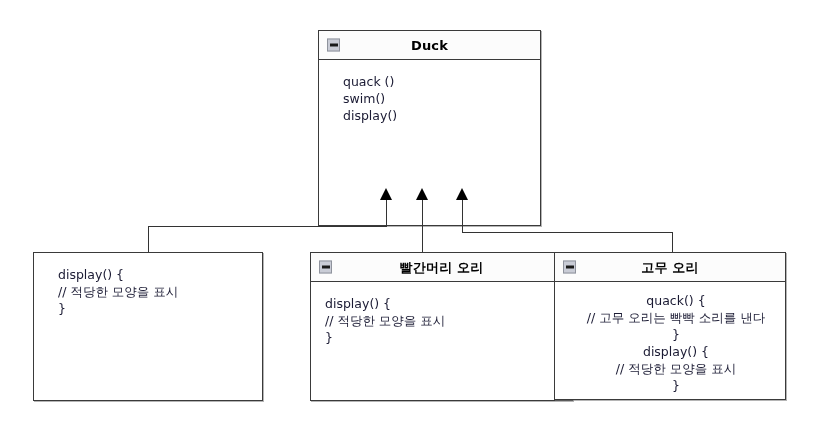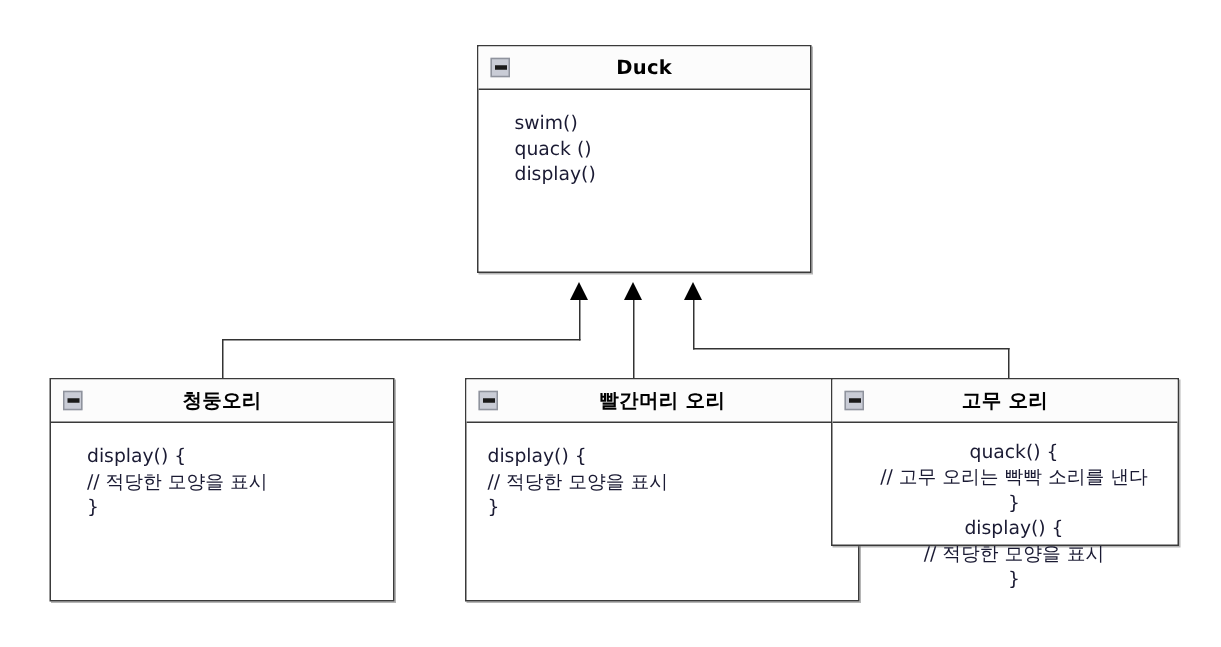--- a/index.html
+++ b/index.html
@@ -93,54 +93,48 @@
     border-left: 6px solid transparent;
     border-right: 6px solid transparent;
     border-bottom: 12px solid #000000;
   }
 </style>
 </head>
 <body>
 
 <div id="canvas">
 
-  <div class="uml-class" style="left:318px; top:30px; width:223px; height:152px;">
+  <div class="uml-class" style="left:318px; top:30px; width:223px; height:196px;">
     <div class="uml-header">
       <span class="collapse-icon">
           <i></i>
         </span>
       <span class="uml-title">Duck</span>
     </div>
     <div class="uml-body indent-md">
+      <div class="line">quack ()</div>
       <div class="line">swim()</div>
-      <div class="line">quack ()</div>
       <div class="line">display()</div>
     </div>
   </div>
 
   <div class="conn conn-v" style="left:148px; top:226px; height:27px;"></div>
   <div class="conn conn-h" style="left:148px; top:226px; width:239px;"></div>
   <div class="conn conn-v" style="left:386px; top:200px; height:27px;"></div>
   <div class="arrow-head" style="left:380px; top:188px;"></div>
 
   <div class="conn conn-v" style="left:422px; top:200px; height:53px;"></div>
   <div class="arrow-head" style="left:416px; top:188px;"></div>
 
   <div class="conn conn-v" style="left:672px; top:232px; height:21px;"></div>
   <div class="conn conn-h" style="left:462px; top:232px; width:211px;"></div>
   <div class="conn conn-v" style="left:462px; top:200px; height:33px;"></div>
   <div class="arrow-head" style="left:456px; top:188px;"></div>
 
   <div class="uml-class" style="left:33px; top:252px; width:230px; height:149px;">
-    <div class="uml-header">
-      <span class="collapse-icon">
-          <i></i>
-        </span>
-      <span class="uml-title">청둥오리</span>
-    </div>
     <div class="uml-body indent-md">
       <div class="line">display() {</div>
       <div class="line">// 적당한 모양을 표시</div>
       <div class="line">}</div>
     </div>
   </div>
 
   <div class="uml-class" style="left:310px; top:252px; width:263px; height:149px;">
     <div class="uml-header">
       <span class="collapse-icon">
@@ -148,21 +142,21 @@
         </span>
       <span class="uml-title">빨간머리 오리</span>
     </div>
     <div class="uml-body indent-sm">
       <div class="line">display() {</div>
       <div class="line">// 적당한 모양을 표시</div>
       <div class="line">}</div>
     </div>
   </div>
 
-  <div class="uml-class" style="left:554px; top:252px; width:232px; height:112px;">
+  <div class="uml-class" style="left:554px; top:252px; width:232px; height:148px;">
     <div class="uml-header">
       <span class="collapse-icon">
           <i></i>
         </span>
       <span class="uml-title">고무 오리</span>
     </div>
     <div class="uml-body indent-xs" style="padding-top:10px;">
       <div class="line">quack() {</div>
       <div class="line">// 고무 오리는 빡빡 소리를 낸다</div>
       <div class="line">}</div>

